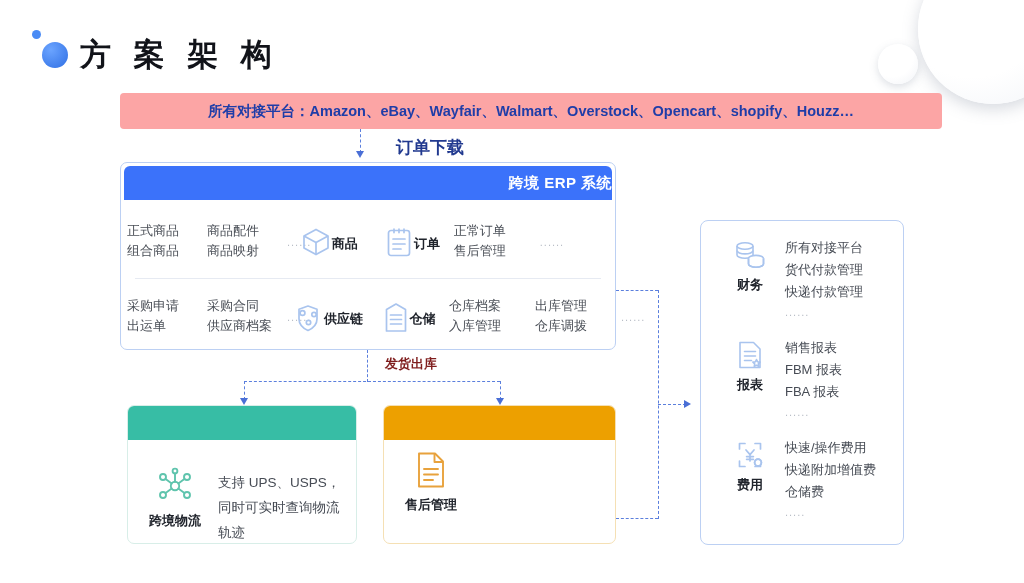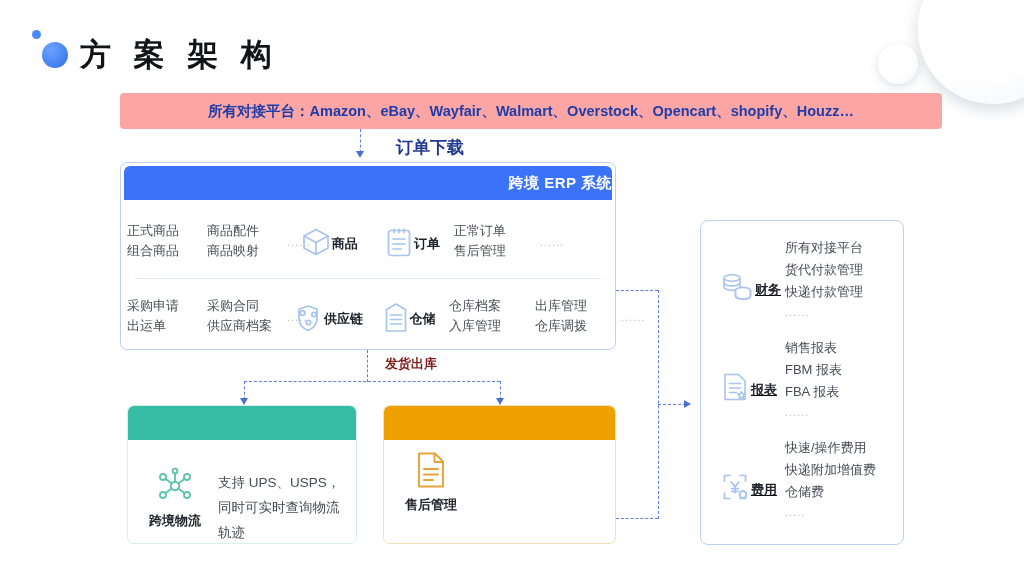--- a/index.html
+++ b/index.html
@@ -151,21 +151,21 @@
     border-left: 7px solid #4a6fd6;
   }
 
   
   .side-panel {
     position: absolute; left: 700px; top: 220px; width: 204px; height: 325px;
     border: 1px solid #bcd0f3; border-radius: 8px; background: #fff;
     padding: 14px 0 8px 0;
   }
   .sp-item { display: flex; padding: 0 0 0 18px; height: 100px; }
-  .sp-ico { width: 62px; display: flex; flex-direction: row; align-items: center; padding-top: 4px; text-decoration: underline; }
+  .sp-ico { width: 62px; display: flex; flex-direction: column; align-items: center; padding-top: 4px; }
   .sp-ico .nm { font-size: 13px; font-weight: bold; color: #20242c; margin-top: 5px; }
   .sp-lines { flex: 1; padding-left: 4px; padding-top: 2px; }
   .sp-lines .l { font-size: 13px; color: #474c55; line-height: 22px; white-space: nowrap; }
   .sp-lines .ell { font-size: 11px; color: #b9bec7; letter-spacing: 1px; line-height: 18px; }
 
   svg { display: block; }
 </style>
 </head>
 <body>
 

